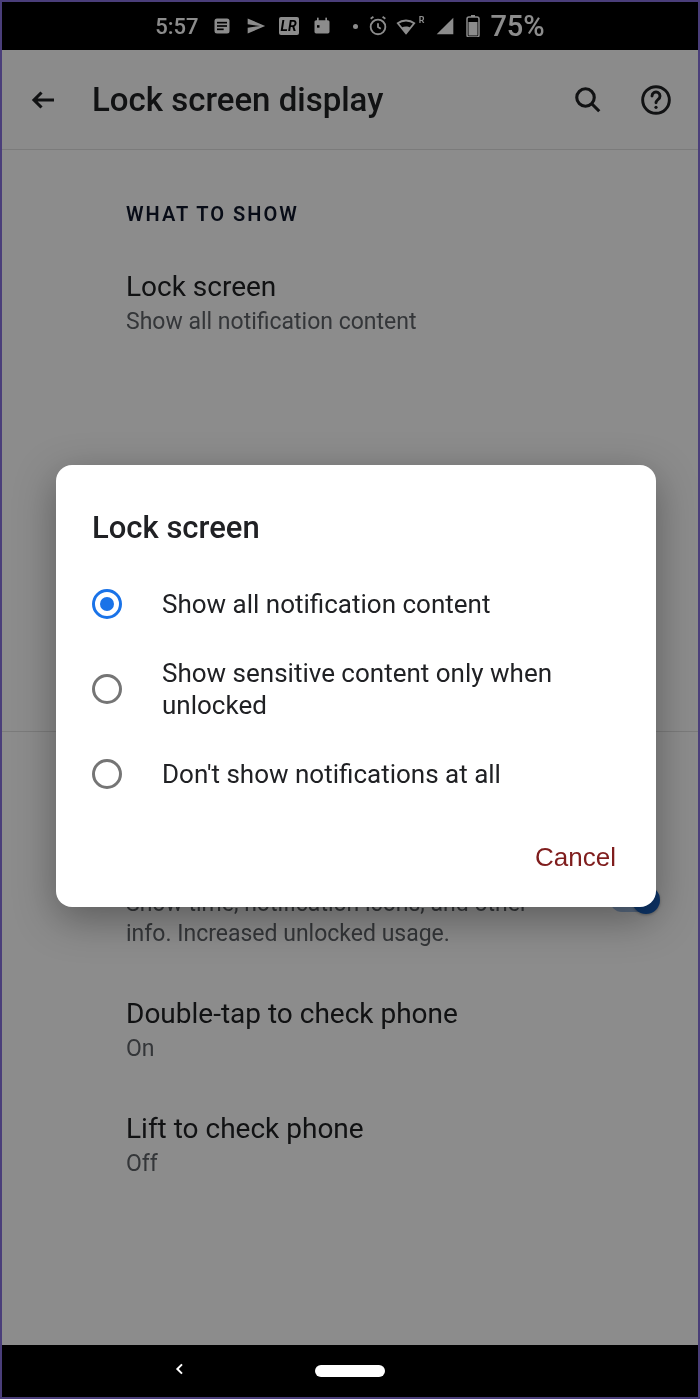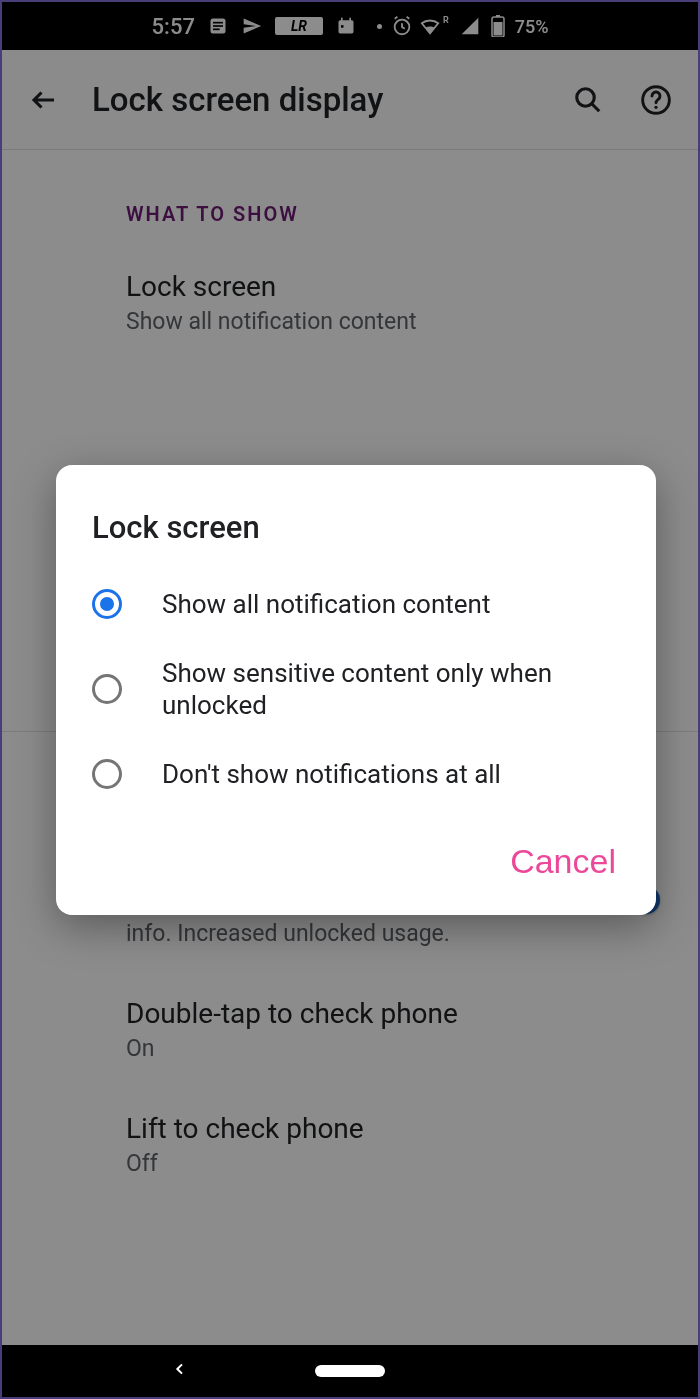--- a/index.html
+++ b/index.html
@@ -31,22 +31,22 @@
     display: flex;
     align-items: center;
     justify-content: center;
     padding: 0 14px;
     font-size: 22px;
     font-weight: 500;
   }
   .status-left { display:flex; align-items:center; gap:12px; }
   .status-right { display:flex; align-items:center; gap:6px; }
   .status-icon { width:22px; height:22px; display:flex; align-items:center; justify-content:center; }
-  .lr-box { background:#fff; color:#000; font-weight:700; font-size:14px; padding:1px 16px; font-style:italic; border-radius:2px;}
-  .bat { font-size:18px; font-weight:500; }
+  .lr-box { background:#fff; color:#000; font-weight:700; font-size:14px; padding:1px 2px; font-style:italic; border-radius:2px;}
+  .bat { font-size:29px; font-weight:500; }
   
   .app-bar {
     height: 100px;
     display: flex;
     align-items: center;
     padding: 12px 22px;
     gap: 28px;
     border-bottom: 1px solid #e0e0e0;
     background:#fdfdfd;
   }
@@ -60,21 +60,21 @@
     width: 40px; height:40px;
     display:flex; align-items:center; justify-content:center;
     color:#202124;
   }
   
   .content {
     padding: 0 0 60px 0;
     background:#fff;
   }
   .section-header {
-    color: #701a75;
+    color: #0f172a;
     font-size: 20px;
     font-weight: 600;
     letter-spacing: 2px;
     padding: 52px 30px 20px 124px;
   }
   .list-item {
     padding: 24px 30px 24px 124px;
     position: relative;
   }
   .list-item .primary {
@@ -129,22 +129,22 @@
   .radio.selected { border-color:#1a73e8; }
   .radio.selected::after {
     content:""; width:14px; height:14px; border-radius:50%; background:#1a73e8;
   }
   .radio-label { font-size:26px; color:#202124; line-height:1.25; }
   .dialog-actions {
     display:flex; justify-content:flex-end;
     padding: 24px 36px 10px;
   }
   .text-btn {
-    color:#ec4899;
-    font-size:34px;
+    color:#7f1d1d;
+    font-size:26px;
     font-weight:500;
     background:none; border:none;
     padding:10px 4px;
   }
   
   .nav-bar {
     position:absolute; bottom:0; left:0; right:0;
     height:52px; background:#000;
     display:flex; align-items:center; justify-content:center;
     z-index:20;

